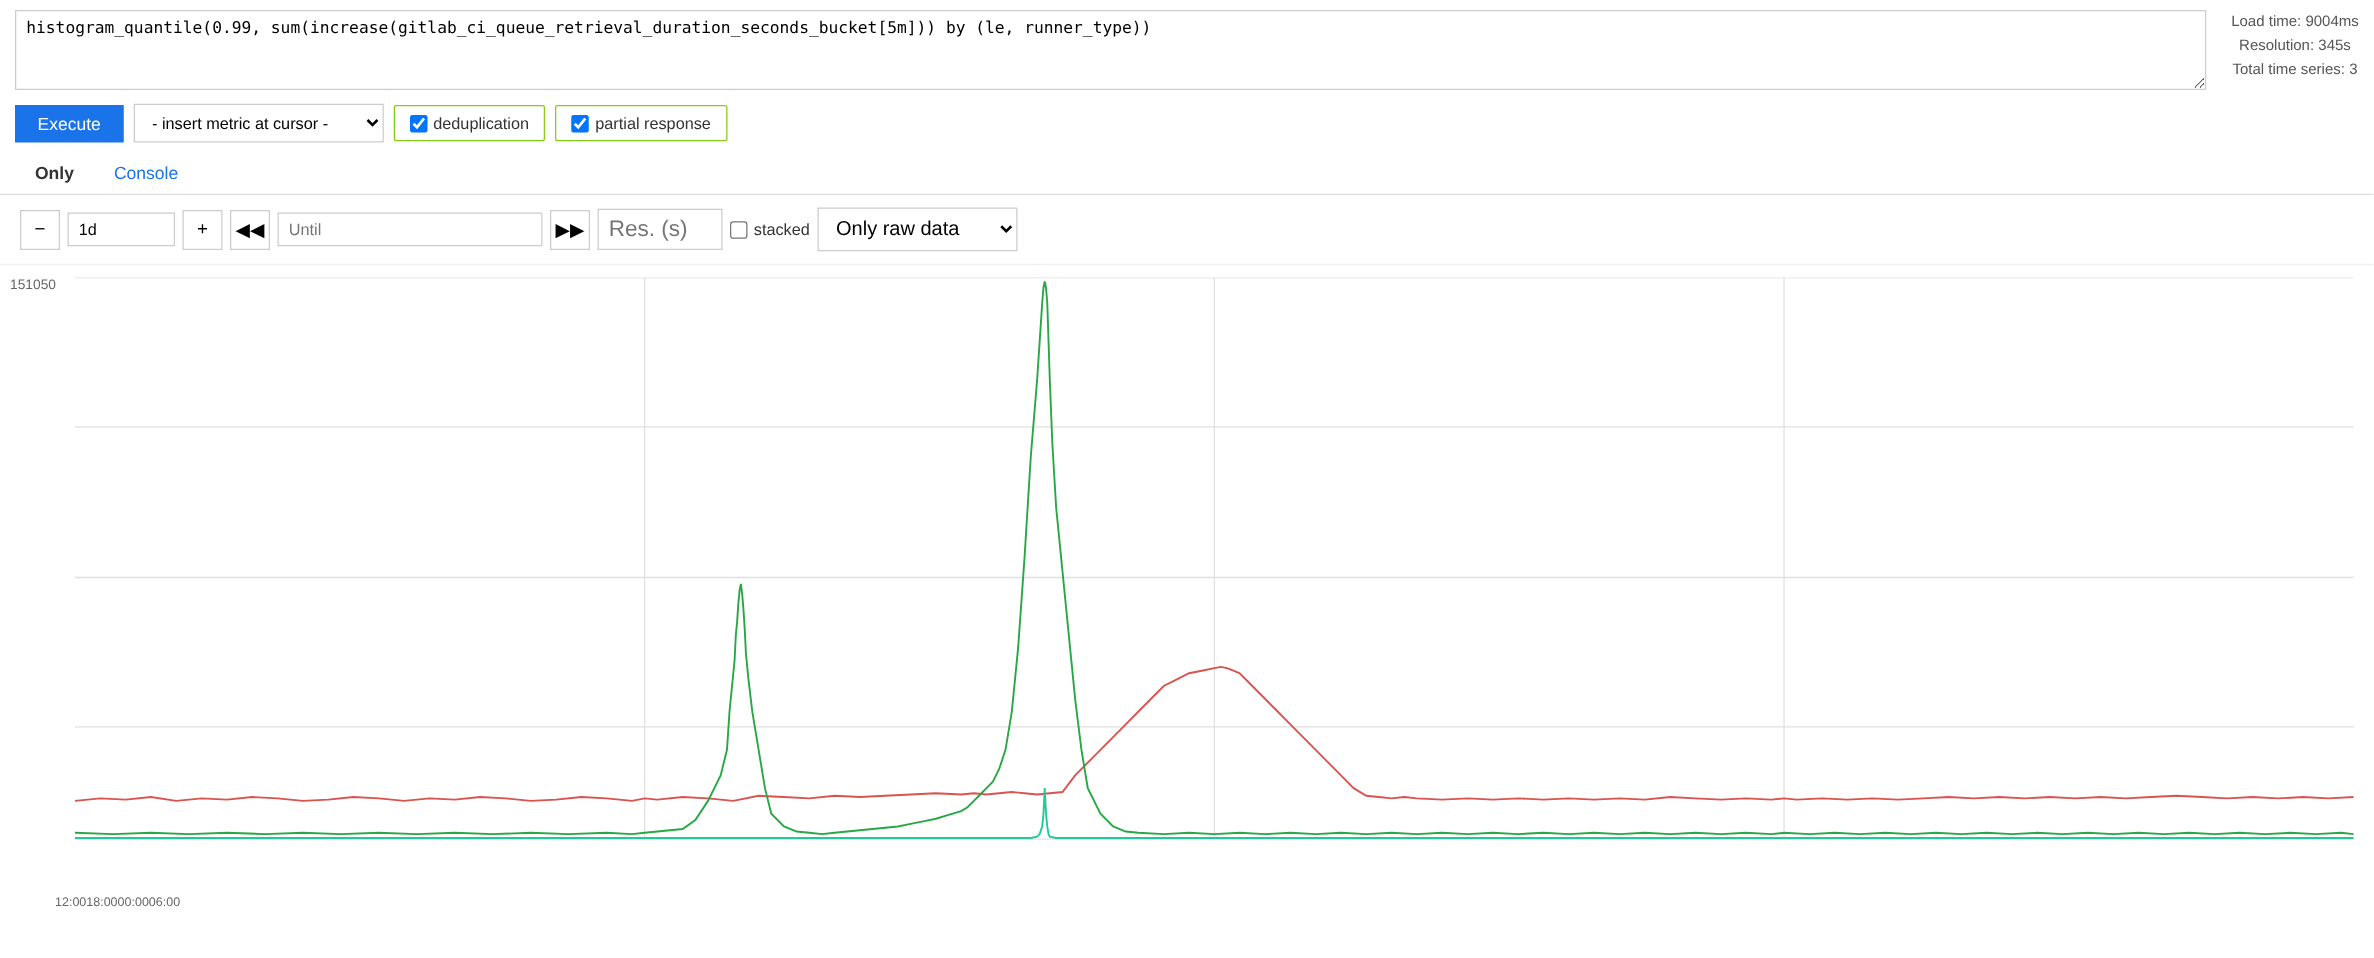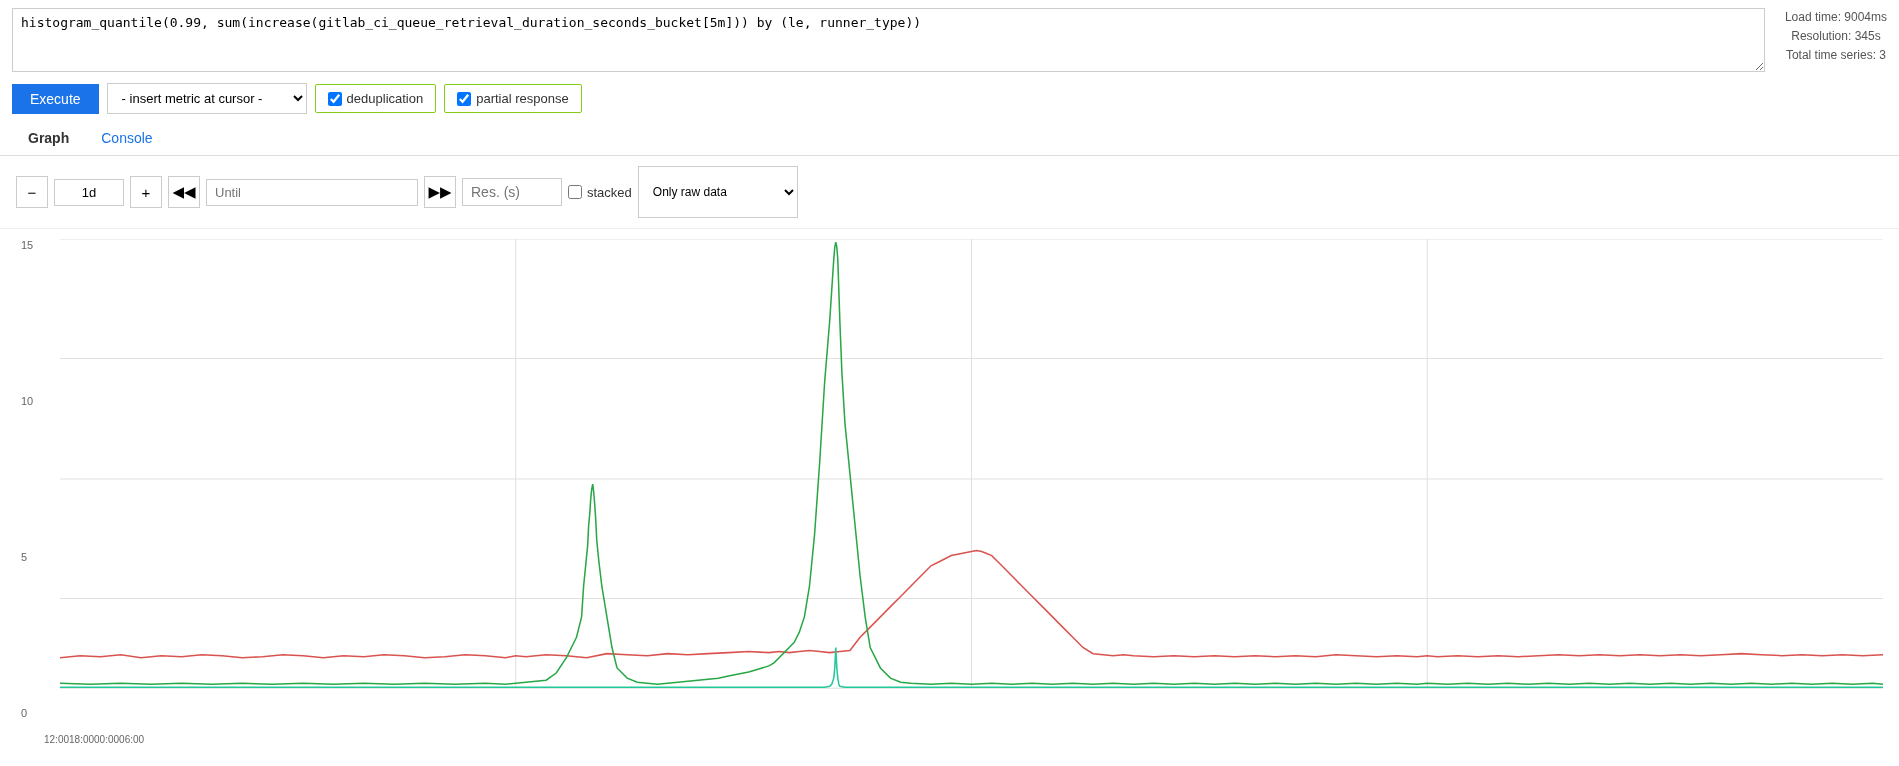--- a/index.html
+++ b/index.html
@@ -112,70 +112,69 @@
       cursor: pointer;
       font-size: 15px;
       display: flex;
       align-items: center;
       justify-content: center;
     }
     .time-input {
       border: 1px solid #ccc;
       padding: 5px 8px;
       font-size: 13px;
-      width: 70px;
-      text-align: center;
+      width: 86px;
     }
     .until-input {
       border: 1px solid #ccc;
       padding: 5px 8px;
       font-size: 13px;
       width: 212px;
     }
     .res-input {
       border: 1px solid #ccc;
       padding: 5px 8px;
-      font-size: 14px;
+      font-size: 18px;
       width: 100px;
     }
     .stacked-label {
       display: flex;
       align-items: center;
       gap: 5px;
       font-size: 13px;
     }
     .stacked-label input[type="checkbox"] {
       width: 14px;
       height: 14px;
     }
     .raw-data-select {
       border: 1px solid #ccc;
-      padding: 17px 10px;
-      font-size: 12px;
+      padding: 7px 10px;
+      font-size: 16px;
       background: #fff;
       min-width: 160px;
       cursor: pointer;
     }
 
     .chart-area {
       position: relative;
       padding: 10px 16px 30px 60px;
       height: 520px;
     }
     .chart-svg {
       width: 100%;
       height: 100%;
     }
     .y-axis-labels {
       position: absolute;
-      left: 21px;
+      left: 8px;
       top: 10px;
       height: calc(100% - 40px);
       display: flex;
-      flex-direction: column;
+      flex-direction: row;
       justify-content: space-between;
       font-size: 11px;
       color: #666;
     }
     .x-axis-labels {
       position: absolute;
       bottom: 4px;
       left: 44px;
       right: 16px;
       display: flex;
@@ -209,21 +208,21 @@
     <span>deduplication</span>
   </label>
 
   <label class="checkbox-label">
     <input type="checkbox" checked="" style="">
     <span>partial response</span>
   </label>
 </div>
 
 <div class="tabs">
-  <span class="tab active">Graph</span>
+  <span class="tab active">Only</span>
   <span class="tab console">Console</span>
 </div>
 
 <div class="graph-controls">
   <button class="ctrl-btn">−</button>
   <input class="time-input" type="text" value="1d" style="">
   <button class="ctrl-btn">+</button>
   <button class="ctrl-btn">◀◀</button>
   <input class="until-input" type="text" placeholder="Until" style="">
   <button class="ctrl-btn">▶▶</button>

